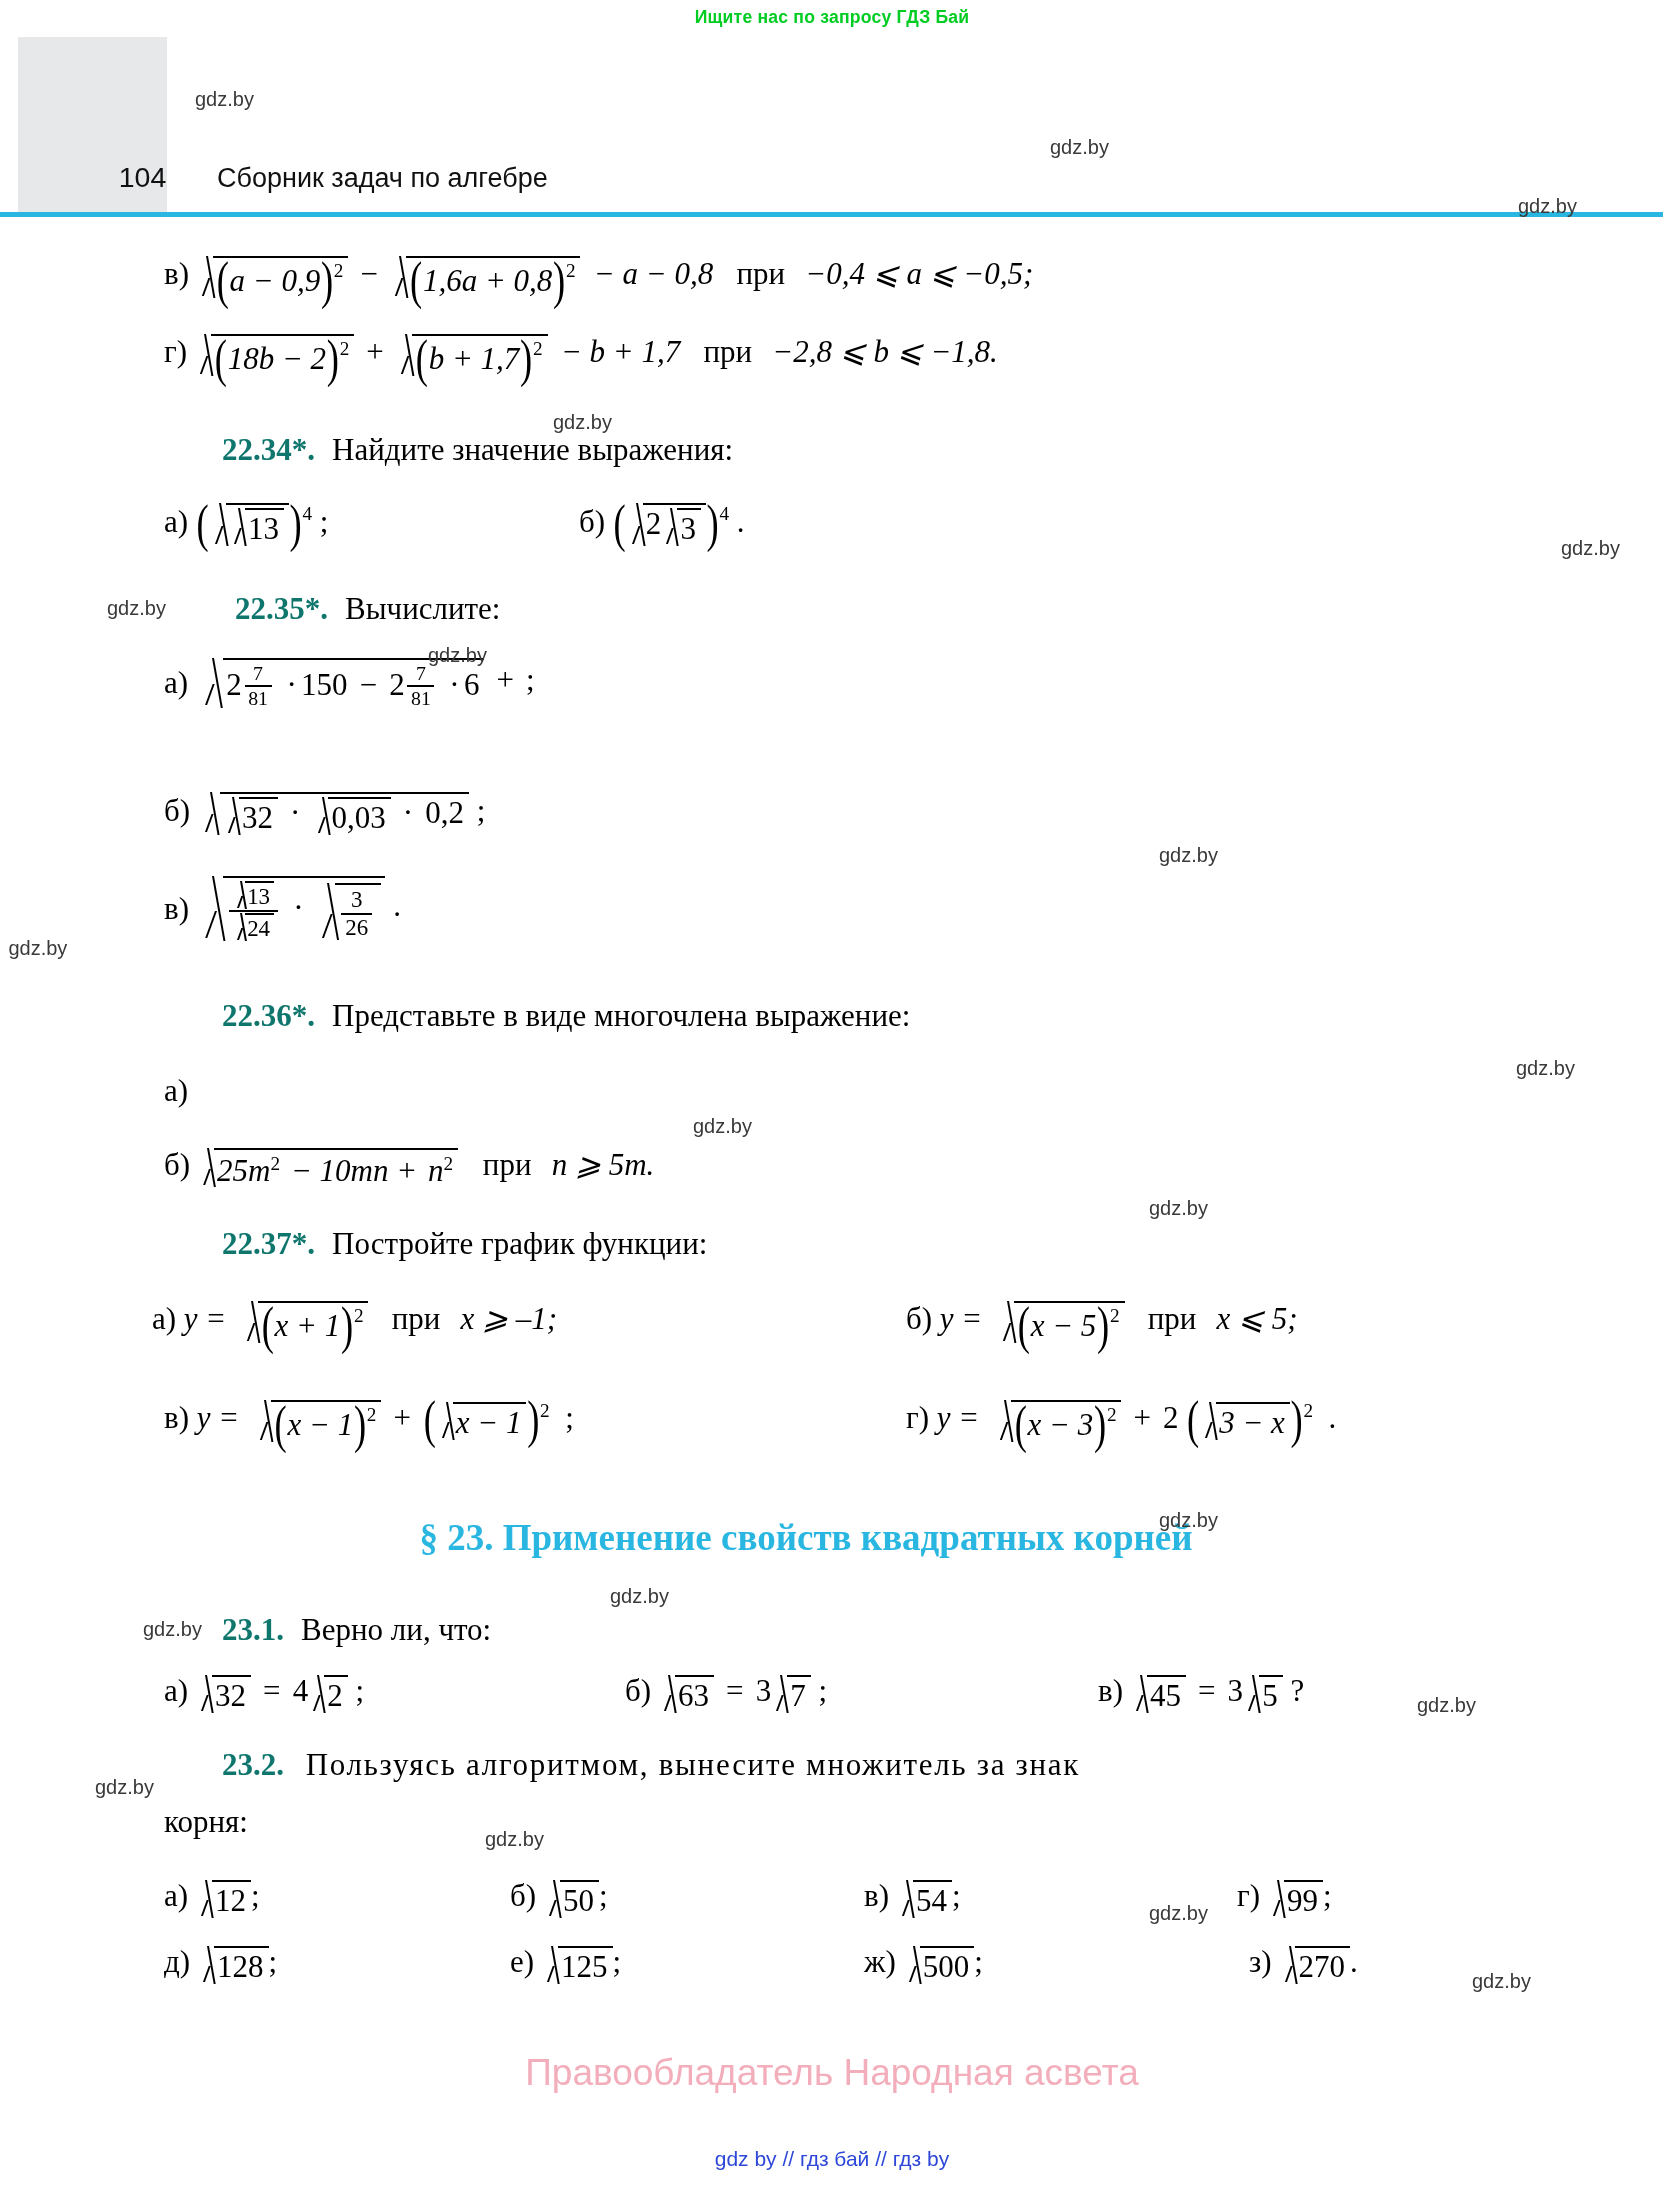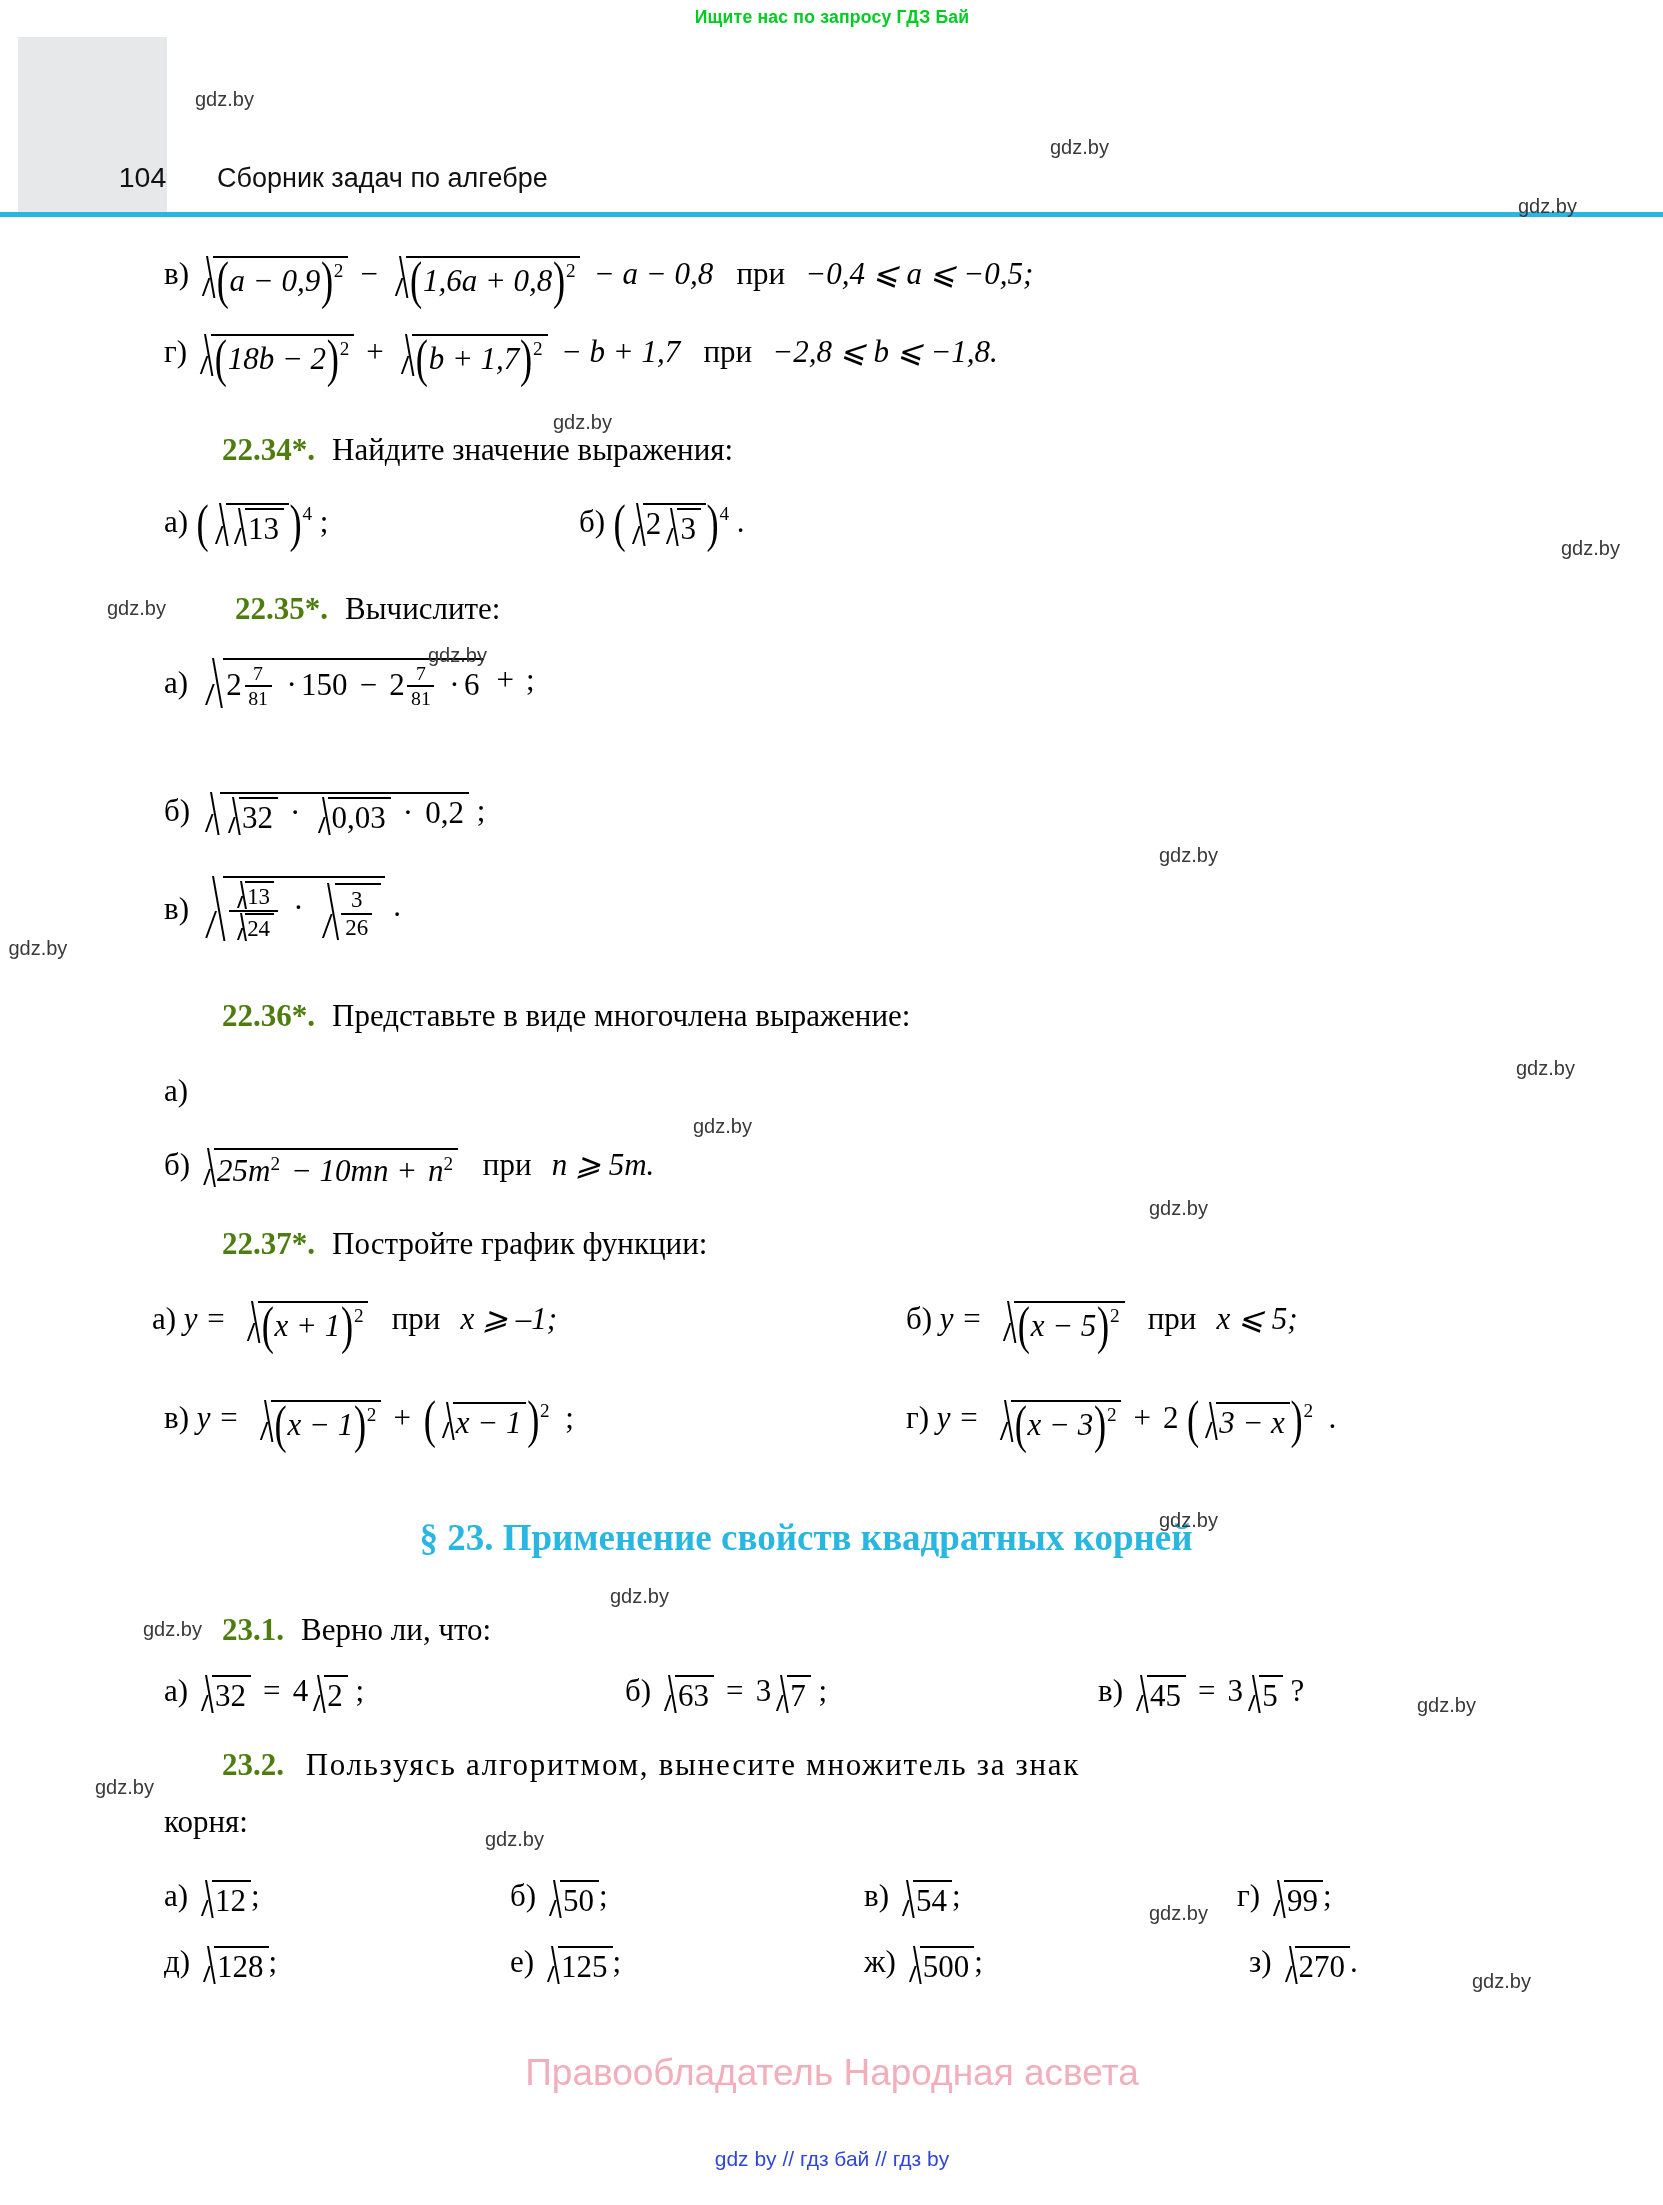--- a/index.html
+++ b/index.html
@@ -42,21 +42,21 @@
     font-family:"Liberation Sans", sans-serif;
     font-size:27px; color:#111;
   }
   .header-rule{
     position:absolute; left:0; top:212px; width:1664px; height:5px;
     background:#29b6e0;
   }
 
   
   .blk{ position:absolute; }
-  .ex-num{ color:#4d7c0f; font-weight:bold; }
+  .ex-num{ color:#0f766e; font-weight:bold; }
   .task-line{ font-size:31px; white-space:nowrap; }
   .prompt{ font-size:31px; white-space:nowrap; }
   .mi{ font-style:italic; }
   .sec-head{
     color:#29b6e0; font-weight:bold; font-size:37px; white-space:nowrap;
   }
 
   
   .m{ display:inline-block; vertical-align:middle; white-space:nowrap;
       font-size:31px; line-height:1.05; }

